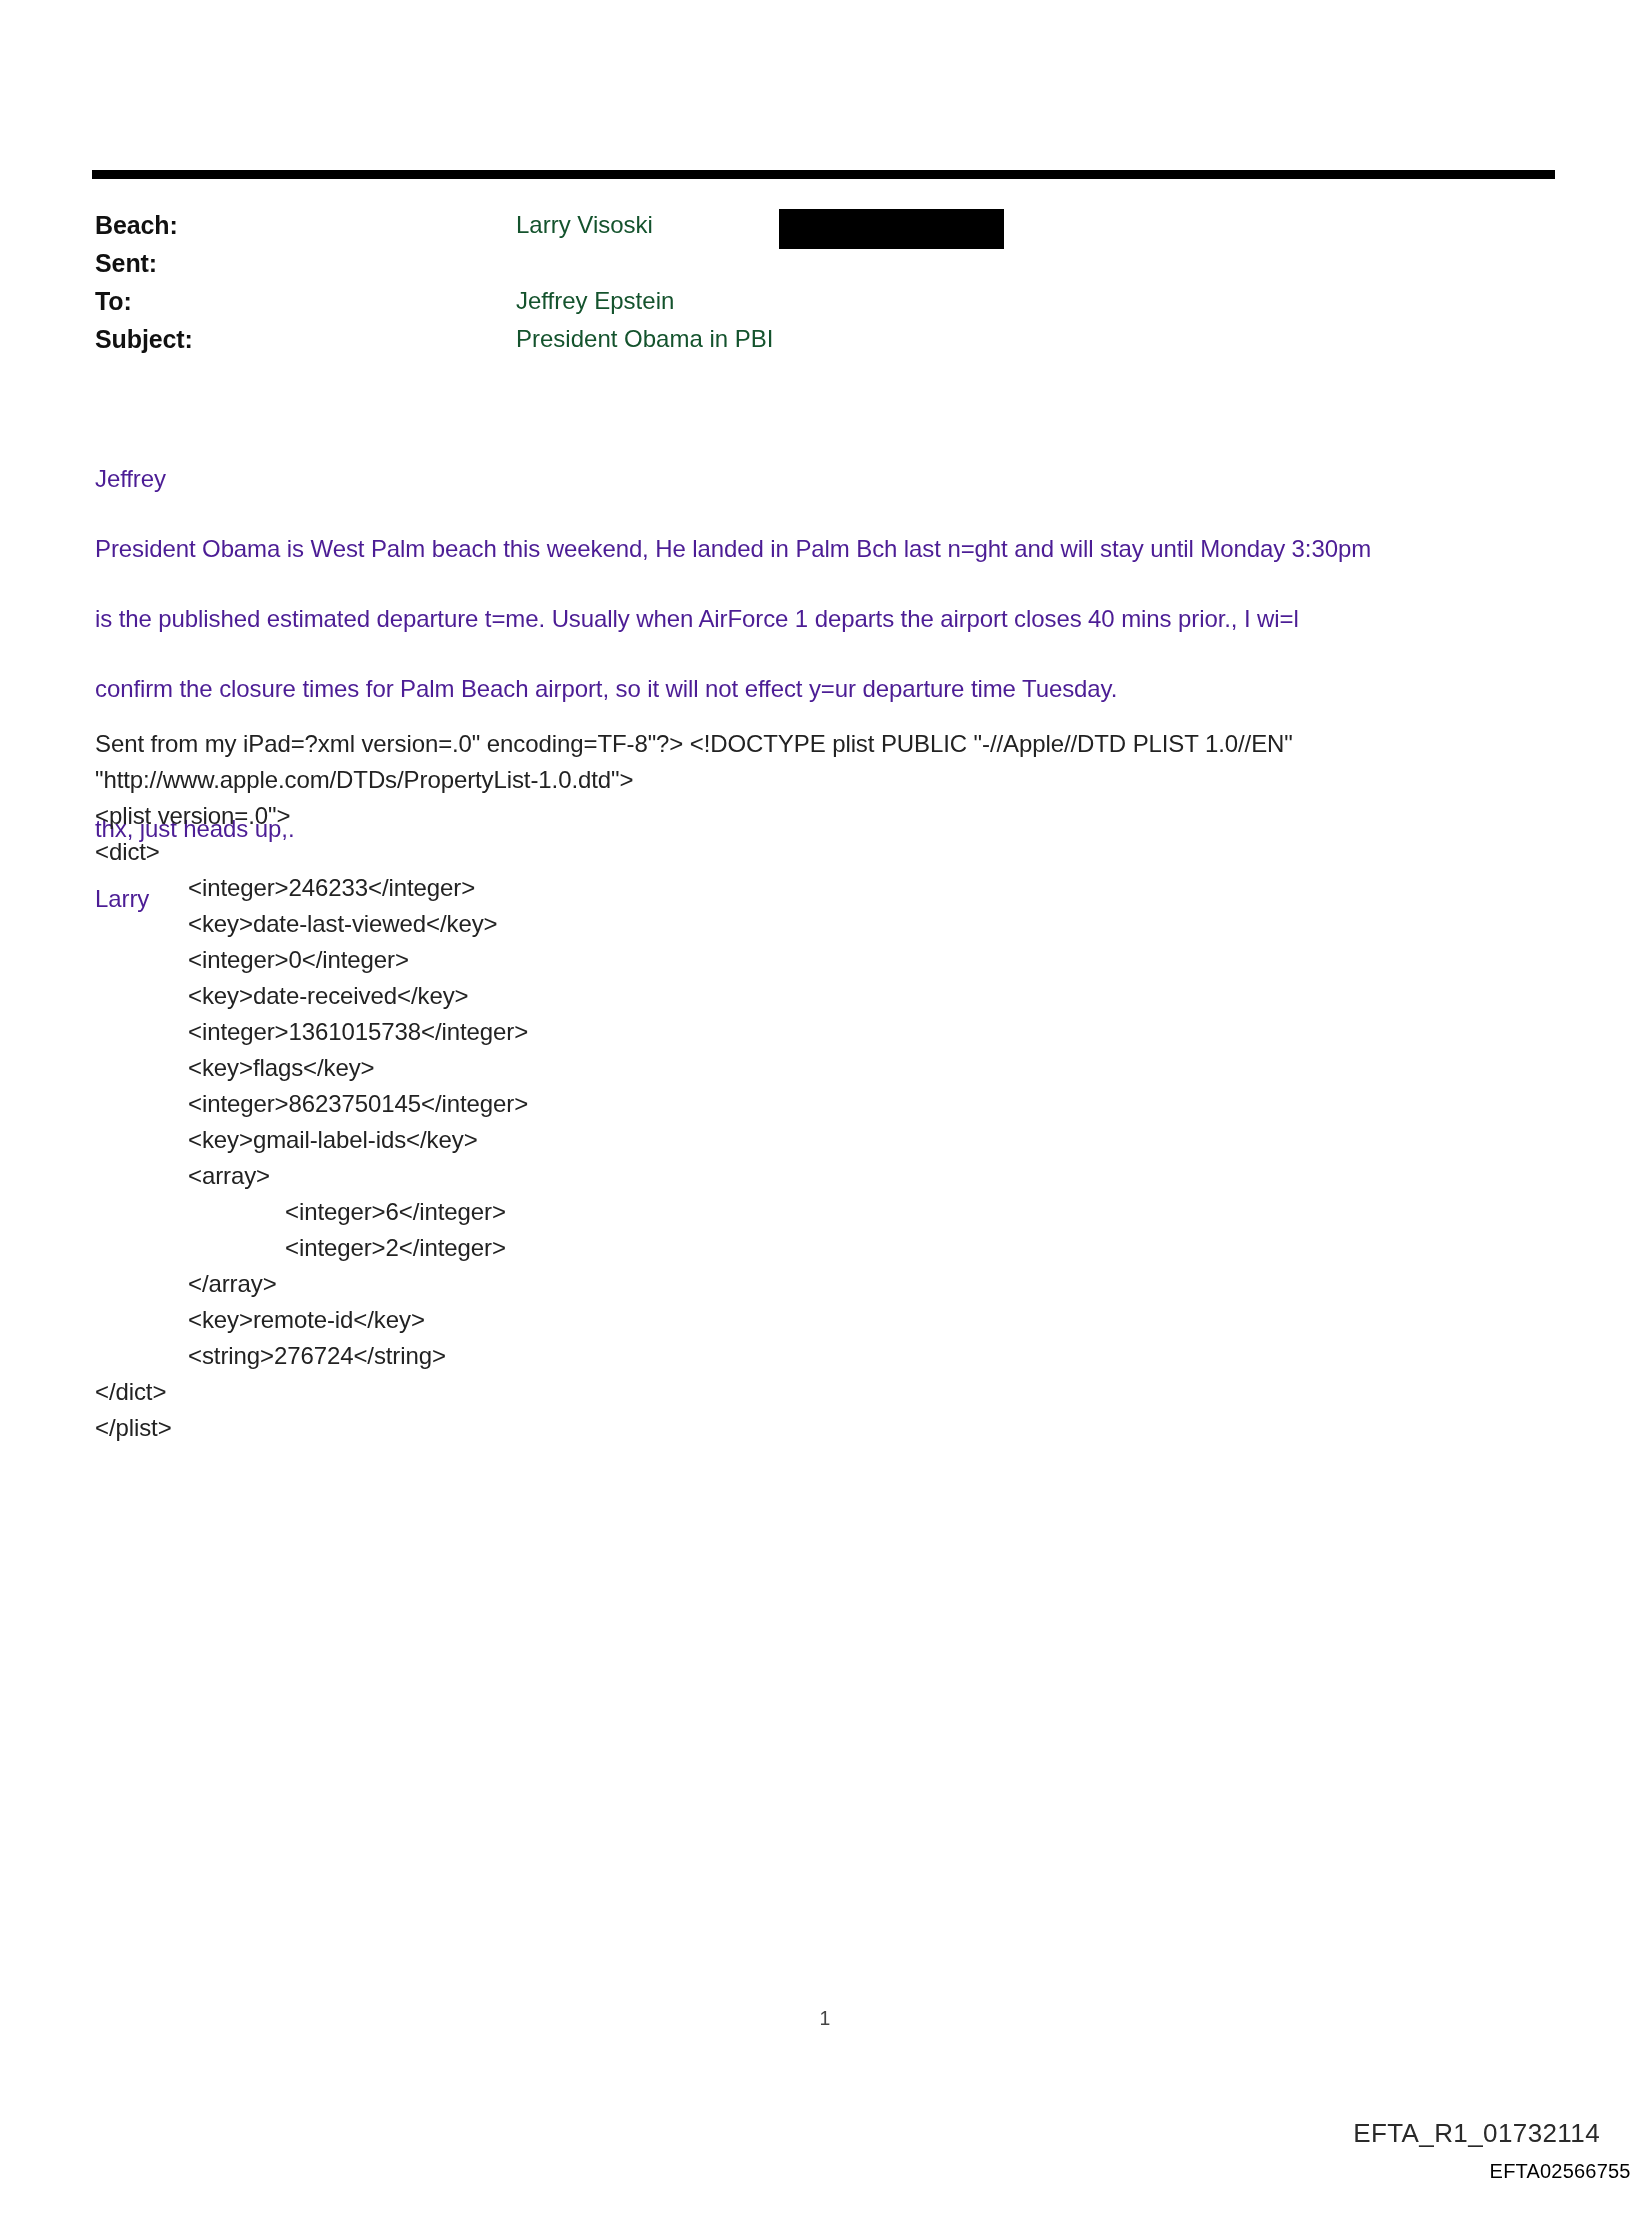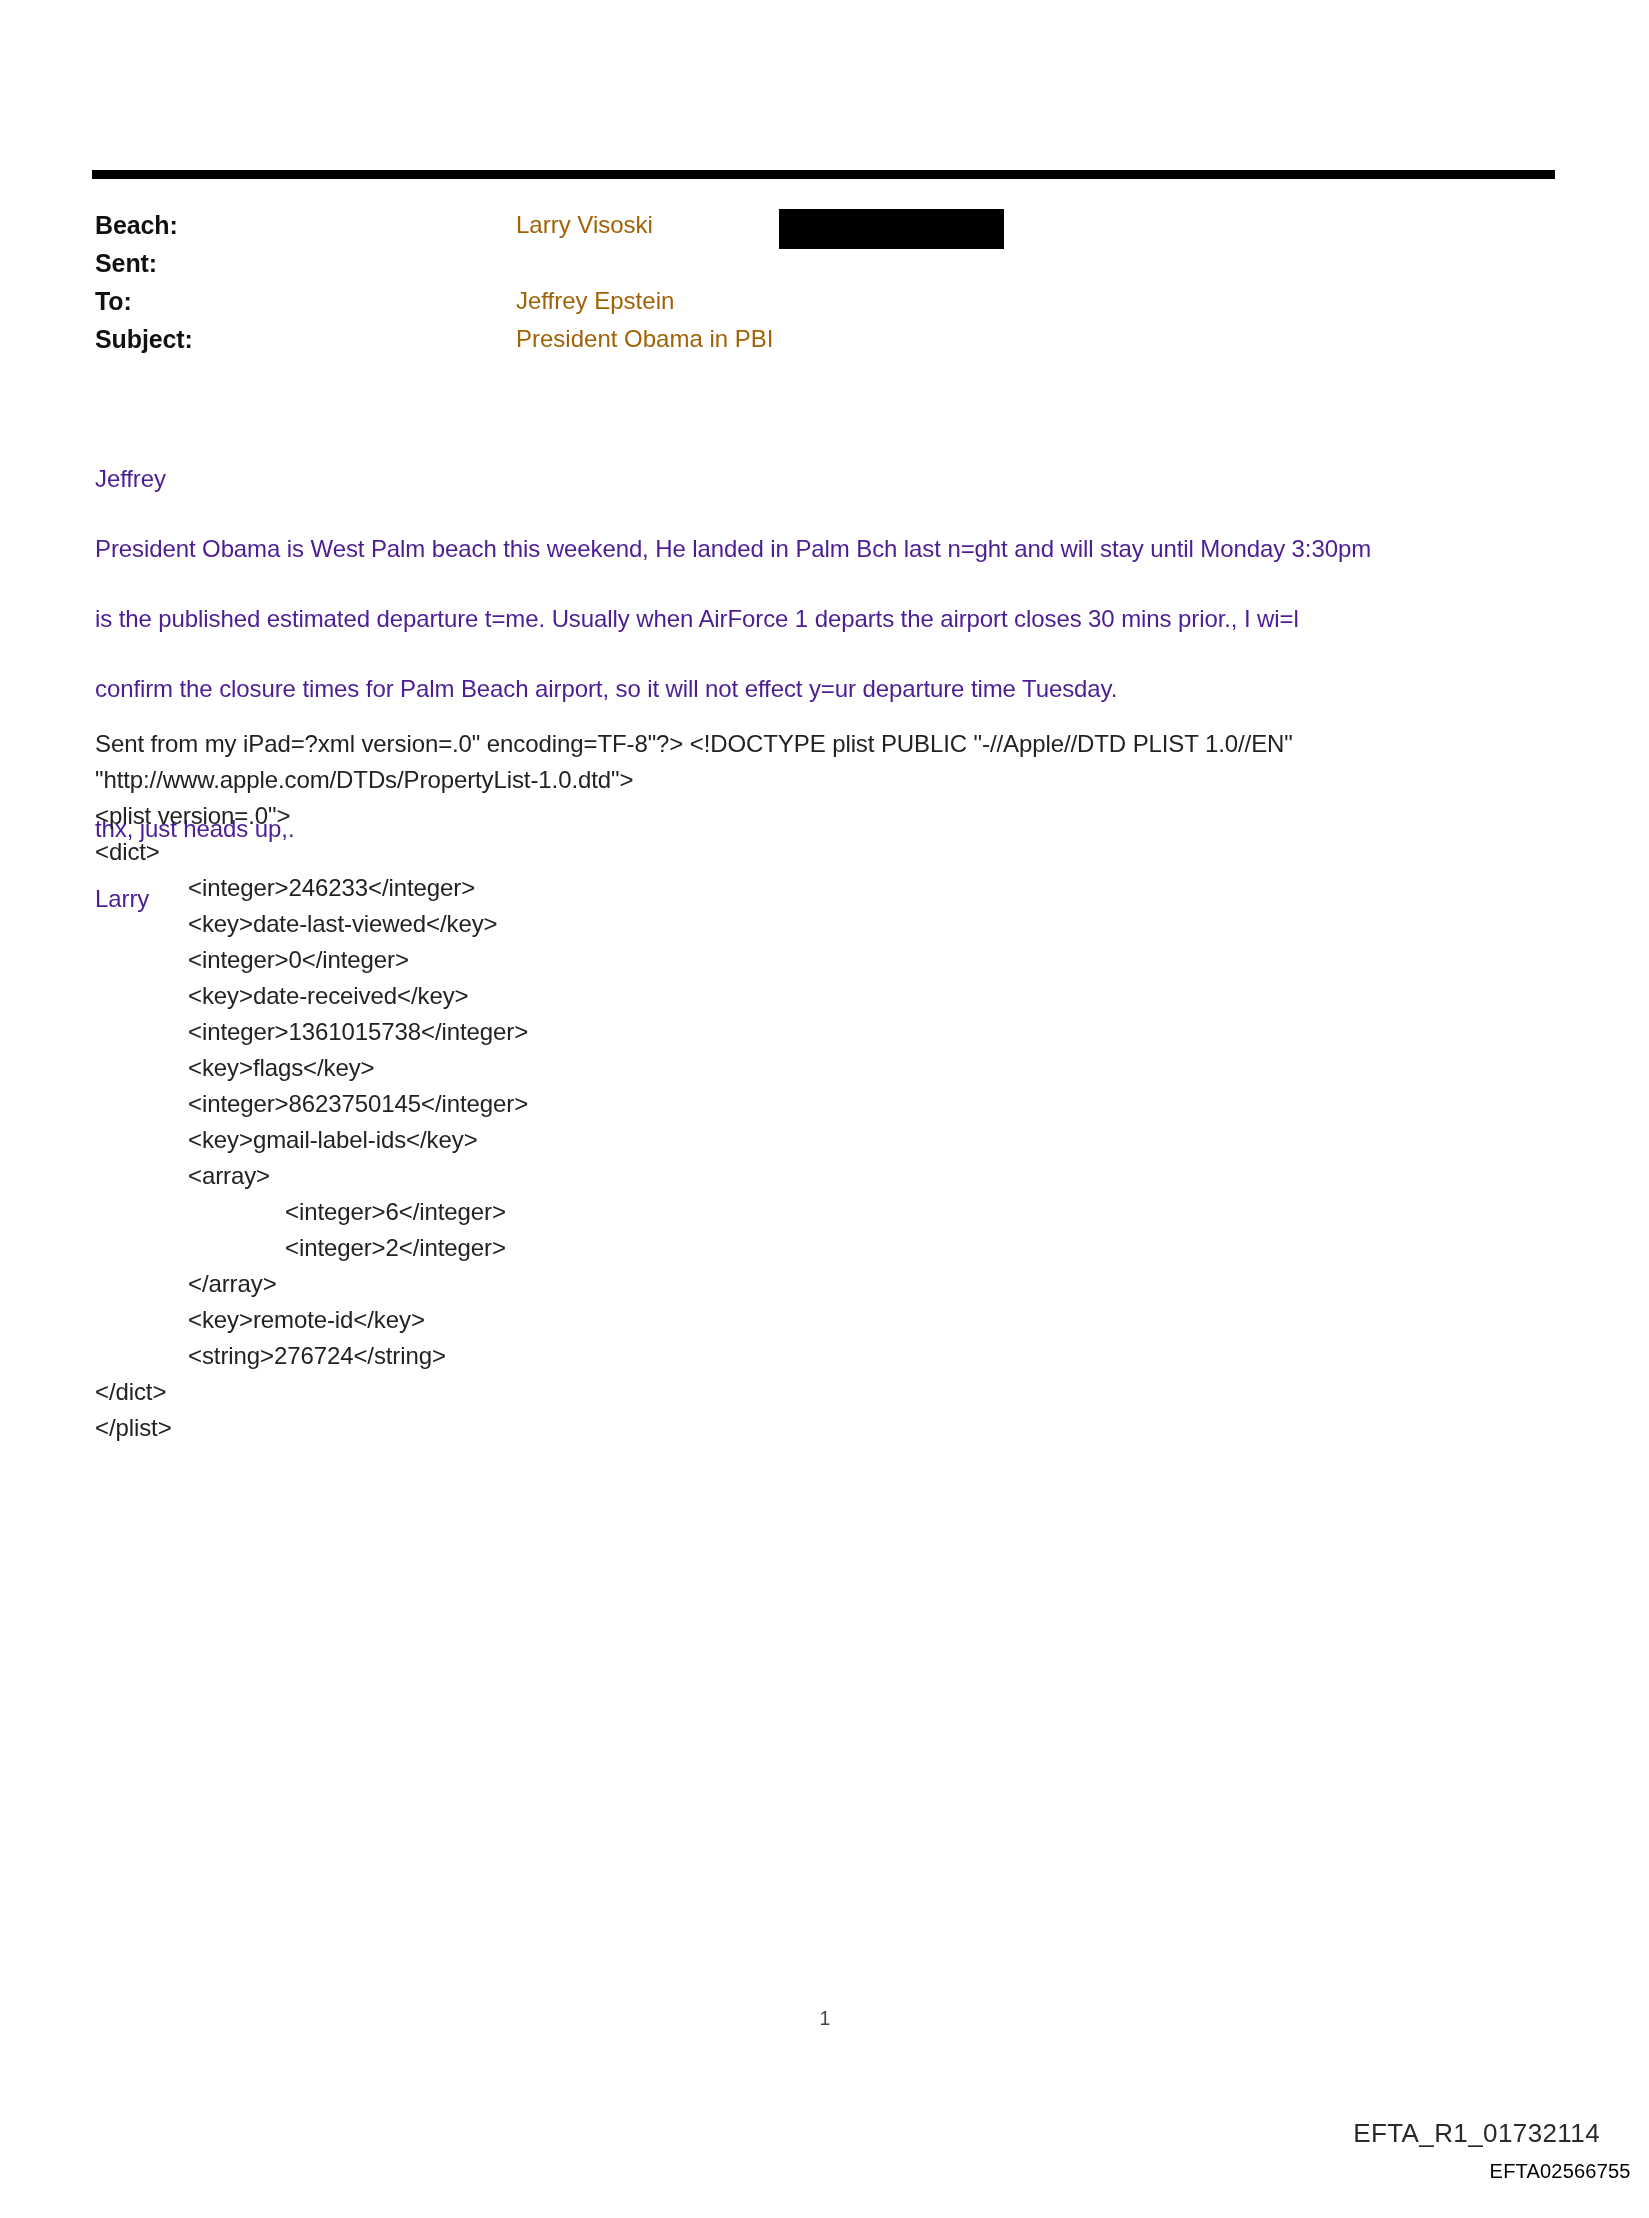--- a/index.html
+++ b/index.html
@@ -48,21 +48,21 @@
     font-weight: bold;
     font-size: 25px;
     letter-spacing: -0.1px;
     color: #111111;
   }
   .hdr-value {
     position: absolute;
     left: 421px;
     top: 0;
     font-size: 24px;
-    color: #a16207;
+    color: #14532d;
     white-space: nowrap;
   }
   .redaction {
     position: absolute;
     left: 684px;
     top: 2.9px;
     width: 225px;
     height: 40px;
     background: #000000;
   }
@@ -161,21 +161,21 @@
     <div class="hdr-row">
       <span class="hdr-label">Subject:</span>
       <span class="hdr-value">President Obama in PBI</span>
     </div>
 
   </div>
 
   <div class="body-block">
     <div class="body-line">Jeffrey</div>
     <div class="body-line">President Obama is West Palm beach this weekend, He landed in Palm Bch last n=ght and will stay until Monday 3:30pm</div>
-    <div class="body-line">is the published estimated departure t=me. Usually when AirForce 1 departs the airport closes 30 mins prior., I wi=l</div>
+    <div class="body-line">is the published estimated departure t=me. Usually when AirForce 1 departs the airport closes 40 mins prior., I wi=l</div>
     <div class="body-line">confirm the closure times for Palm Beach airport, so it will not effect y=ur departure time Tuesday.</div>
     <div class="body-line spacer-line"></div>
     <div class="body-line">thx, just heads up,.</div>
     <div class="body-line">Larry</div>
   </div>
 
   <div class="xml-block">
     <div class="xml-line">Sent from my iPad=?xml version=.0" encoding=TF-8"?&gt; &lt;!DOCTYPE plist PUBLIC "-//Apple//DTD PLIST 1.0//EN"</div>
     <div class="xml-line">"http://www.apple.com/DTDs/PropertyList-1.0.dtd"&gt;</div>
     <div class="xml-line">&lt;plist version=.0"&gt;</div>

